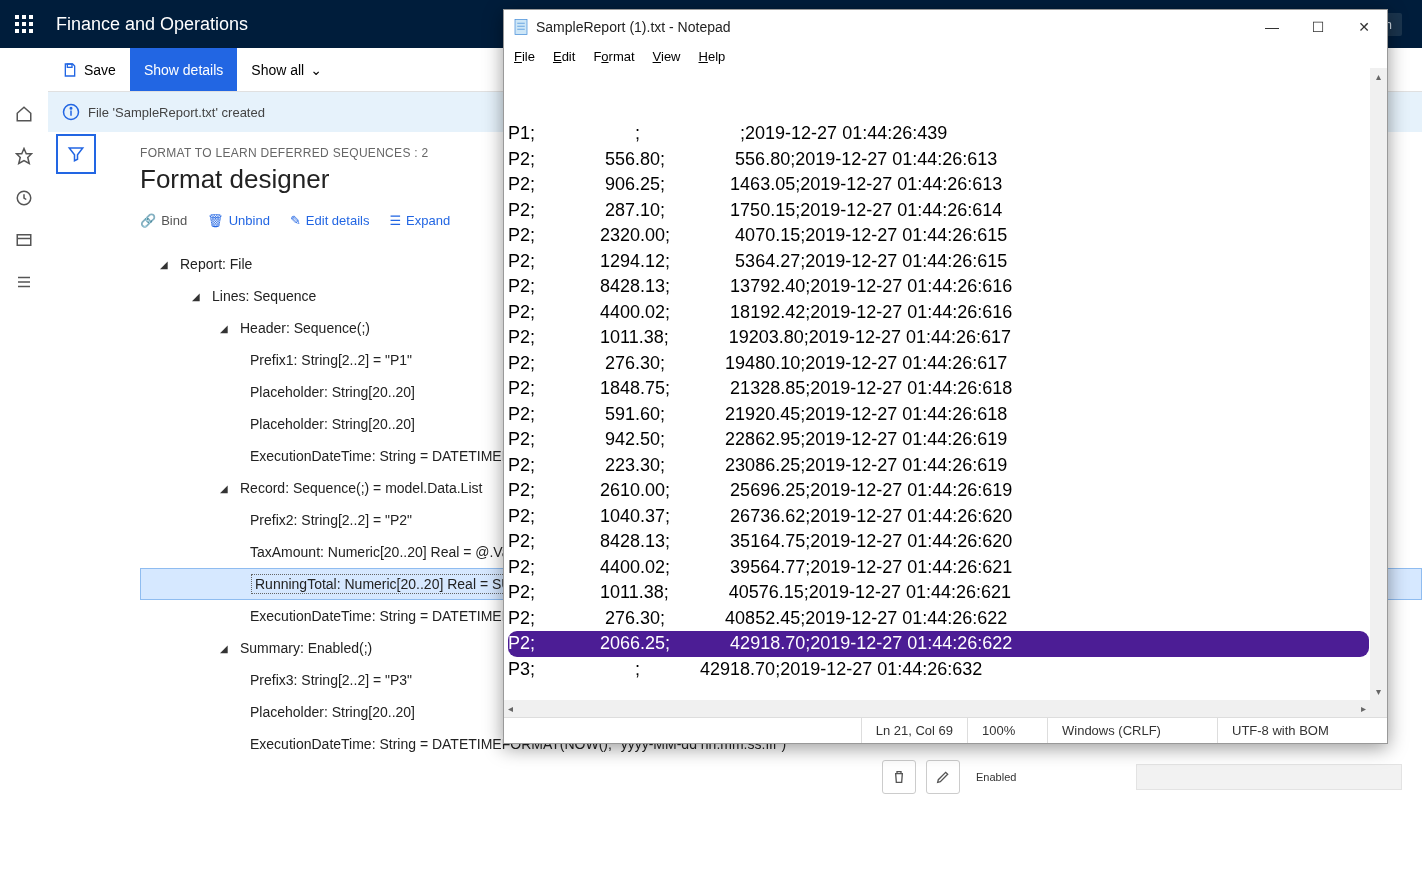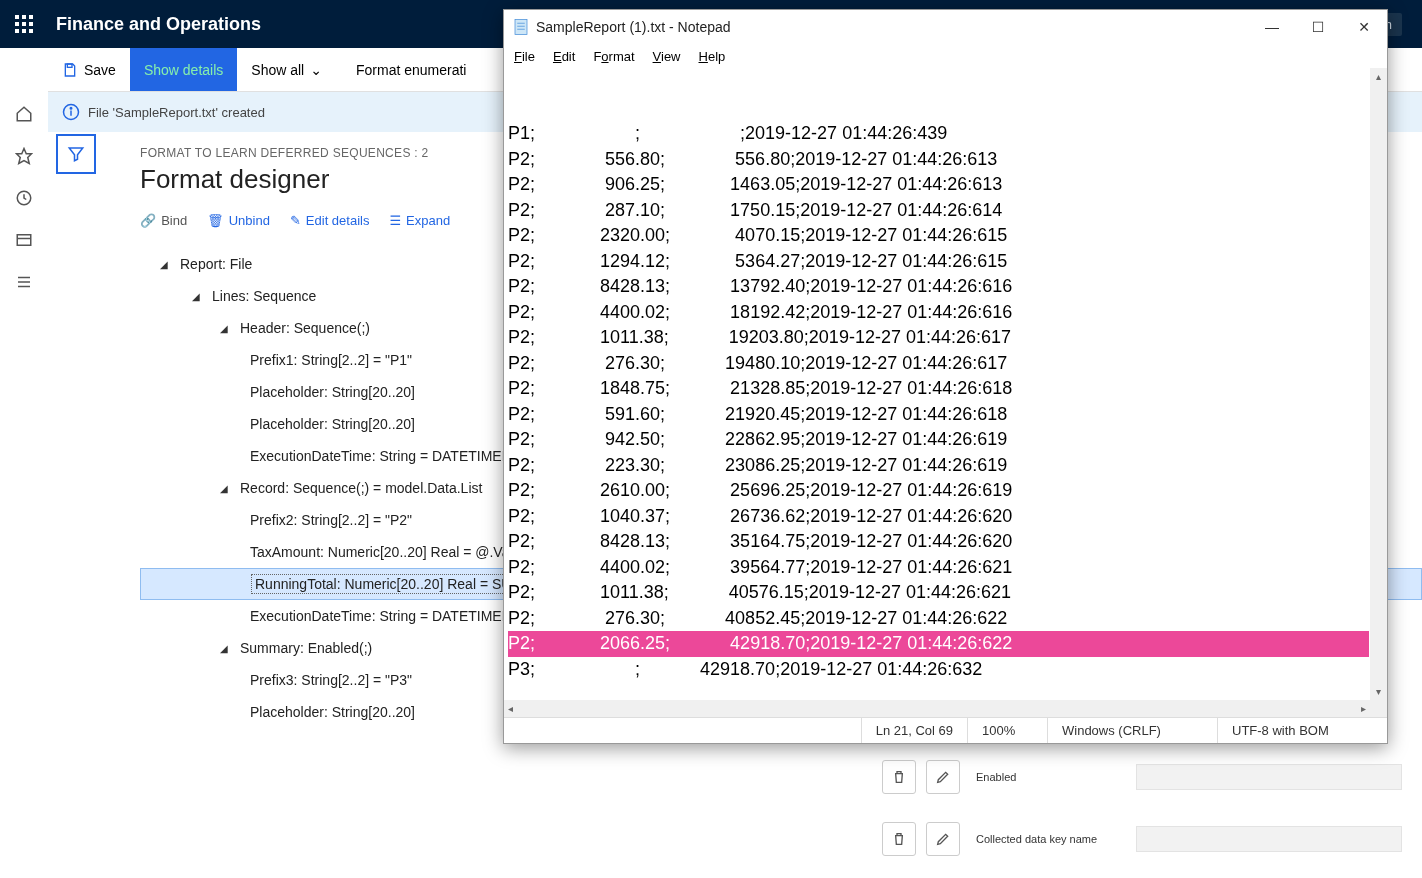--- a/index.html
+++ b/index.html
@@ -1,28 +1,28 @@
 <!DOCTYPE html>
 <html><head>
 <meta charset="utf-8">
 <style>
 * { margin:0; padding:0; box-sizing:border-box; font-family:"Segoe UI",Arial,sans-serif; }
 body { width:1422px; height:878px; position:relative; overflow:hidden; background:#fff; }
 .topbar { height:48px; background:#001d3b; color:#fff; display:flex; align-items:center; }
 .waffle { width:48px; height:48px; display:flex; align-items:center; justify-content:center; cursor:pointer; }
 .waffle-grid { display:grid; grid-template-columns:repeat(3,4px); grid-template-rows:repeat(3,4px); gap:3px; }
 .waffle-grid span { background:#fff; width:4px; height:4px; }
-.app-title { font-size:18px; font-weight:700; margin-left:8px; }
+.app-title { font-size:18px; font-weight:400; margin-left:8px; }
 .search { margin-left:auto; margin-right:20px; display:flex; align-items:center; background:#1a344d; padding:4px 10px; border-radius:2px; color:#cdd7e1; font-size:13px; }
 .search svg { margin-right:6px; }
 .cmdbar { height:44px; background:#fff; border-bottom:1px solid #e0e0e0; display:flex; align-items:stretch; }
 .hamburger { width:48px; display:flex; align-items:center; justify-content:center; cursor:pointer; }
 .cmd { display:flex; align-items:center; padding:0 14px; font-size:14px; cursor:pointer; color:#000000; }
 .cmd svg, .cmd .chev { margin-right:6px; }
-.cmd.active { background:#2266e3; color:#86efac; }
+.cmd.active { background:#2266e3; color:#ffffff; }
 .infobar { background:#e6f2fb; height:40px; display:flex; align-items:center; padding-left:14px; font-size:13px; color:#444; margin-left:48px; }
 .infobar svg { margin-right:8px; }
 .leftrail { position:absolute; left:0; top:48px; width:48px; background:#fff; display:flex; flex-direction:column; align-items:center; padding-top:56px; gap:22px; }
 .leftrail .ri { width:20px; height:20px; display:flex; align-items:center; justify-content:center; color:#555; cursor:pointer; }
 .filter-box { position:absolute; left:56px; top:134px; width:40px; height:40px; border:2px solid #2266e3; display:flex; align-items:center; justify-content:center; color:#2266e3; background:#fff; }
 .main { margin-left:100px; padding:14px 0 0 40px; }
 .breadcrumb { font-size:12px; letter-spacing:.3px; color:#666; }
 .page-title { font-size:26px; font-weight:400; color:#222; margin-top:4px; }
 .toolbar2 { display:flex; gap:20px; margin-top:18px; font-size:13px; }
 .tbtn { display:flex; align-items:center; gap:5px; color:#555; cursor:pointer; }
@@ -44,21 +44,21 @@
 .np-titlebar { height:34px; display:flex; align-items:center; padding-left:8px; background:#fff; }
 .np-titlebar .npicon { width:18px; height:18px; margin-right:6px; }
 .np-titlebar .ttl { font-size:14px; color:#222; }
 .np-titlebar .ctrls { margin-left:auto; display:flex; }
 .np-titlebar .ctrl { width:46px; height:34px; display:flex; align-items:center; justify-content:center; cursor:pointer; font-size:14px; color:#333; }
 .np-menu { height:24px; display:flex; align-items:center; gap:18px; padding-left:10px; font-size:13px; color:#000; }
 .np-menu span { cursor:pointer; }
 .np-menu span u { text-decoration:underline; }
 .np-body { flex:1; overflow:hidden; position:relative; padding:2px 18px 2px 4px; font-family:Consolas,monospace; font-size:18px; line-height:25.5px; color:#000; white-space:pre; }
 .np-body .ln { height:25.5px; }
-.np-body .ln.sel { background:#ec4899; color:#fff; }
+.np-body .ln.sel { background:#4c1d95; color:#fff;border-radius:9px; }
 .np-body .vscroll { position:absolute; right:0; top:0; bottom:0; width:17px; background:#f0f0f0; }
 .np-body .vscroll .up,.np-body .vscroll .dn{height:17px;display:flex;align-items:center;justify-content:center;color:#666;font-size:10px;}
 .np-body .vscroll .dn{position:absolute;bottom:17px;left:0;right:0;}
 .np-body .hscroll{position:absolute;left:0;right:17px;bottom:0;height:17px;background:#f0f0f0;display:flex;align-items:center;justify-content:space-between;color:#666;font-size:10px;padding:0 4px;}
 .np-status { height:26px; border-top:1px solid #ddd; display:flex; align-items:center; font-size:13px; color:#333;justify-content:center; }
 .np-status .cell { padding:0 14px; border-left:1px solid #ddd; height:100%; display:flex; align-items:center; }
 .np-status .cell.first{border-left:none;flex:1}
 </style>
 </head>
 <body>
@@ -134,23 +134,20 @@
       </svg>
     <span>Save</span>
   </div>
   <div class="cmd active">
     <span>Show details</span>
   </div>
   <div class="cmd">
     <span>Show all</span>
     <span class="chev" style="margin-left:6px">⌄</span>
   </div>
-  <div class="cmd">
-    <span>Format enumerati</span>
-  </div>
 </div>
 
 <div class="infobar">
   <svg width="18" height="18" viewBox="0 0 24 24" fill="none" stroke="#2266e3" stroke-width="2">
       <circle cx="12" cy="12" r="10"></circle>
       <line x1="12" y1="10" x2="12" y2="17"></line>
       <circle cx="12" cy="7" r="1" fill="#2266e3"></circle>
     </svg>
   <span>File 'SampleReport.txt' created</span>
 </div>
@@ -227,20 +224,23 @@
       </div>
     <div class="tree-row i2">
         <span class="caret">◢</span>
         <span class="txt">Summary: Enabled(;)</span>
       </div>
     <div class="tree-row i3">
         <span class="txt">Prefix3: String[2..2] = "P3"</span>
       </div>
     <div class="tree-row i3">
         <span class="txt">Placeholder: String[20..20]</span>
+      </div>
+    <div class="tree-row i3">
+        <span class="txt">ExecutionDateTime: String = DATETIMEFORMAT(NOW(), "yyyy-MM-dd hh:mm:ss:fff")</span>
       </div>
   </div>
 </div>
 
 <div class="rightprops">
   <div class="prop">
     <div class="icons">
       <div class="ibox">
           <svg width="16" height="16" viewBox="0 0 24 24" fill="none" stroke="#555" stroke-width="2">
             <path d="M6 7h12M9 7V4h6v3M7 7l1 13h8l1-13"></path>
@@ -248,36 +248,20 @@
         </div>
       <div class="ibox">
           <svg width="16" height="16" viewBox="0 0 24 24" fill="none" stroke="#555" stroke-width="2">
             <path d="M4 20l4-1 11-11-3-3L5 16z"></path>
           </svg>
         </div>
     </div>
     <div class="lab">Enabled</div>
     <div class="val"></div>
   </div>
-  <div class="prop">
-    <div class="icons">
-      <div class="ibox">
-          <svg width="16" height="16" viewBox="0 0 24 24" fill="none" stroke="#555" stroke-width="2">
-            <path d="M6 7h12M9 7V4h6v3M7 7l1 13h8l1-13"></path>
-          </svg>
-        </div>
-      <div class="ibox">
-          <svg width="16" height="16" viewBox="0 0 24 24" fill="none" stroke="#555" stroke-width="2">
-            <path d="M4 20l4-1 11-11-3-3L5 16z"></path>
-          </svg>
-        </div>
-    </div>
-    <div class="lab">Collected data key name</div>
-    <div class="val"></div>
-  </div>
 </div>
 
 <div class="notepad">
   <div class="np-titlebar">
     <svg class="npicon" viewBox="0 0 24 24">
         <rect x="4" y="2" width="16" height="20" fill="#cde6f7" stroke="#4a90d9"></rect>
         <line x1="7" y1="7" x2="17" y2="7" stroke="#4a90d9"></line>
         <line x1="7" y1="11" x2="17" y2="11" stroke="#4a90d9"></line>
         <line x1="7" y1="15" x2="17" y2="15" stroke="#4a90d9"></line>
       </svg>

